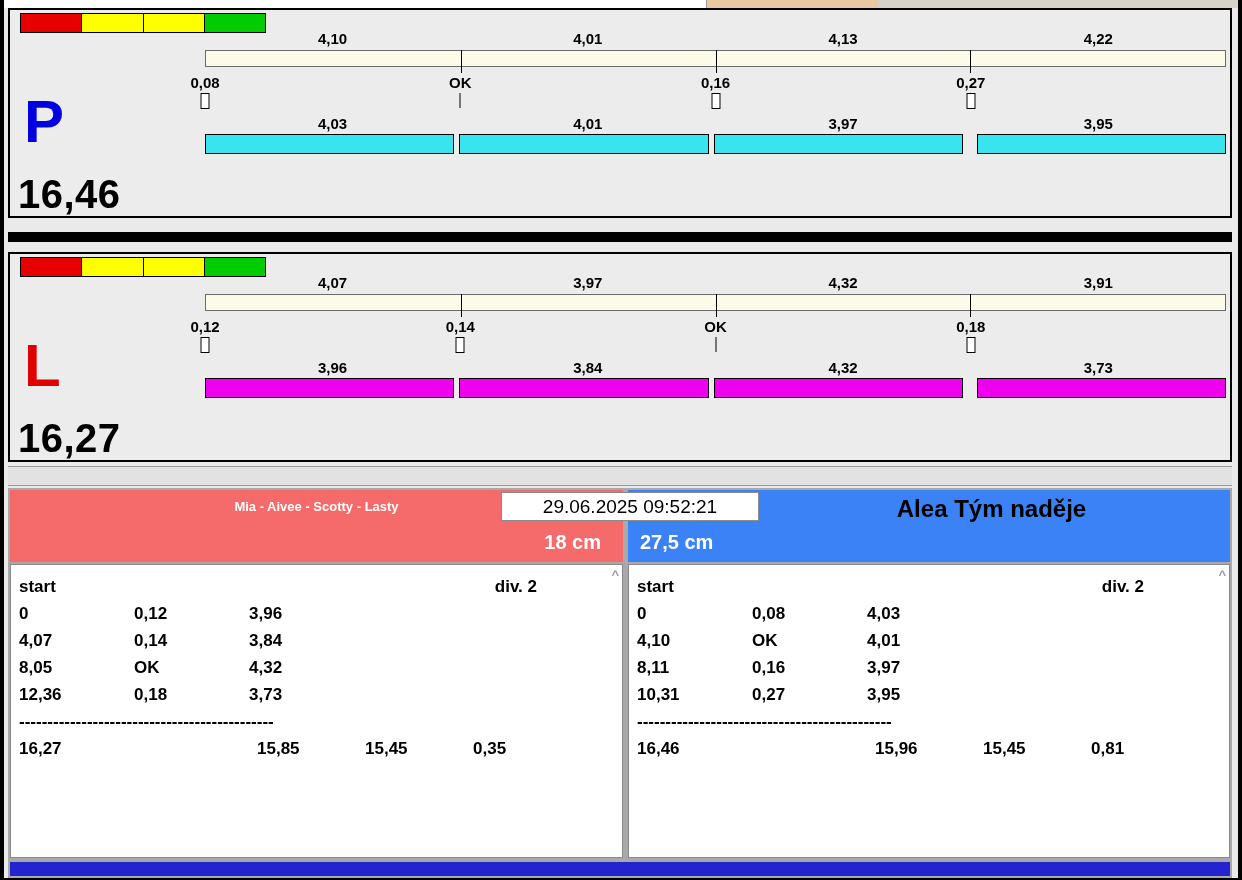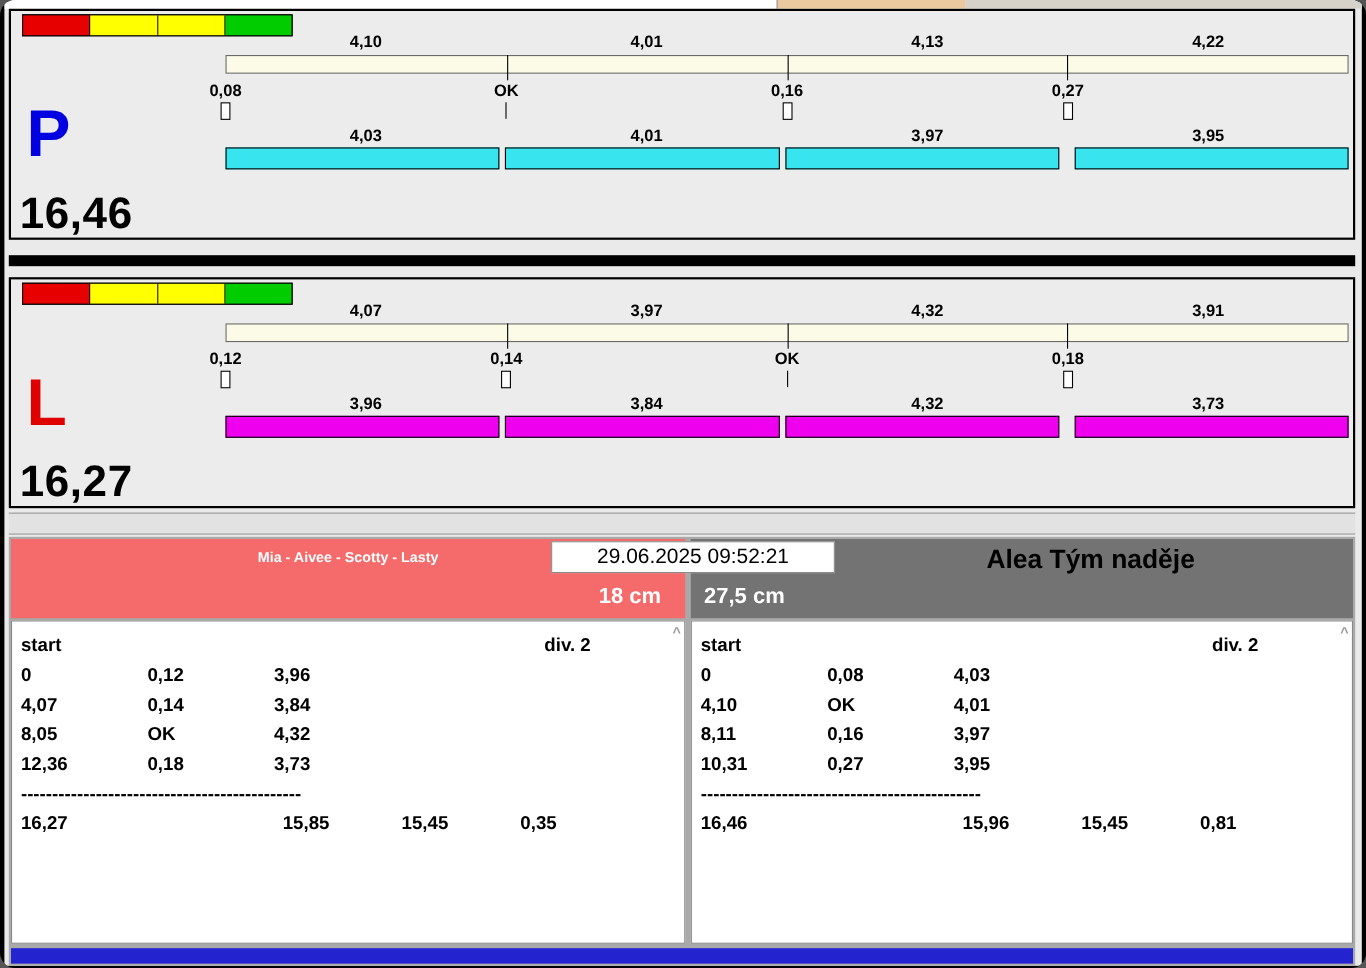--- a/index.html
+++ b/index.html
@@ -1,21 +1,21 @@
 <!DOCTYPE html>
 <html><head>
 <meta charset="utf-8">
 <style>
   * { box-sizing: border-box; }
   html,body { margin:0; padding:0; background:#555; }
   body { font-family:"Liberation Sans", sans-serif; }
 
   .screen{
     position:relative; width:1242px; height:880px; margin:0 auto;
-    background:#000; overflow:hidden;border-radius:14px;
+    background:#000; overflow:hidden;
   }
   .content{
     position:absolute; left:4px; top:0; width:1234px; height:878px;
     background:#eaeaea; overflow:hidden;
   }
 
   
   .topbar{ position:absolute; left:0; top:0; width:1234px; height:8px; background:#ffffff; }
   .topbar .tan{ position:absolute; left:702px; top:0; width:172px; height:8px; background:#eac9a0; border-left:1px solid #999; }
   .topbar .gray{ position:absolute; left:874px; top:0; right:0; height:8px; background:#d6d2ca; }
@@ -241,21 +241,21 @@
 
   <div class="gray-strip"></div>
 
   <div class="panel">
 
     <div class="team-header hdr--left" style="background: rgb(245, 106, 106);">
       <div class="team-members">Mia - Aivee - Scotty - Lasty</div>
       <div class="size-label size--left">18 cm</div>
     </div>
 
-    <div class="team-header hdr--right" style="background: #737373;">
+    <div class="team-header hdr--right" style="background: #3b82f6;">
       <div class="team-name">Alea Tým naděje</div>
       <div class="size-label size--right">27,5 cm</div>
     </div>
 
     <div class="timestamp">29.06.2025 09:52:21</div>
 
     <div class="rtable tbl--left">
       <span class="div2">div.  2</span>
       <span class="scroll-up">^</span>
       <div class="trow">

